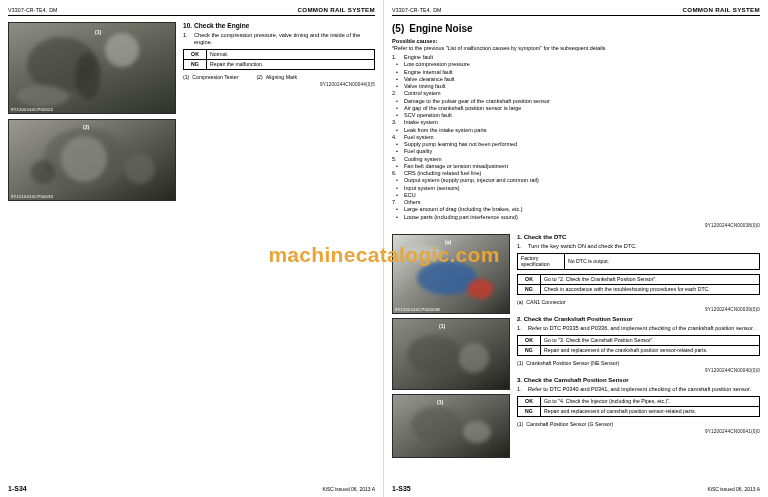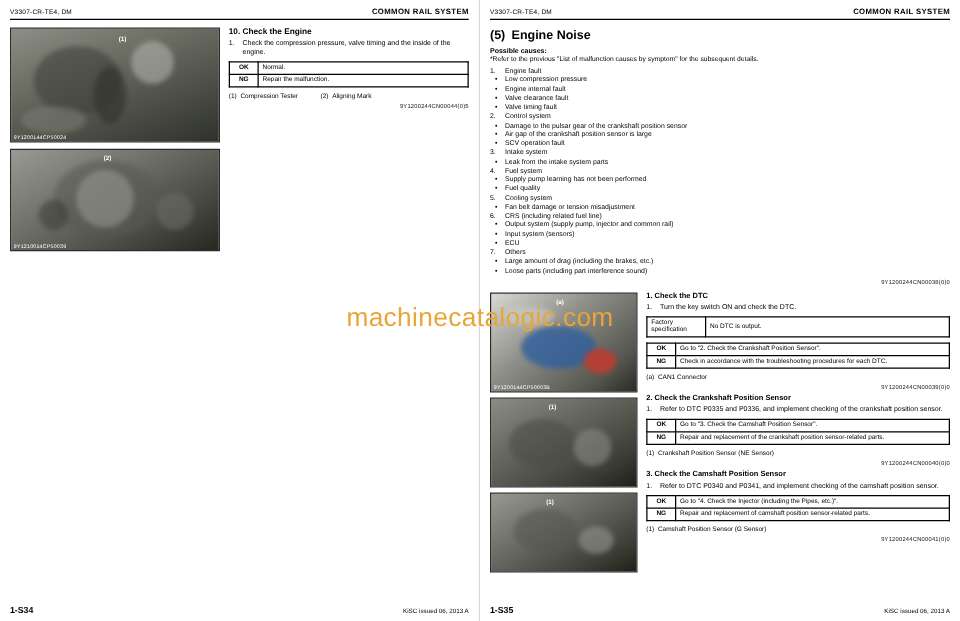--- a/index.html
+++ b/index.html
@@ -40,21 +40,21 @@
   table.judge td.k{width:16px;text-align:center;font-weight:bold;}
   table.judge td.k2{width:40px;text-align:left;font-weight:normal;}
   .legend{font-size:5.2px;display:flex;gap:18px;margin-top:2px;}
   .legend .item{display:flex;gap:3px;}
   .code{font-size:4.6px;text-align:right;letter-spacing:.2px;margin-top:2px;color:#111;}
   .list{font-size:5.5px;line-height:1.32;margin:0;padding:0;list-style:none;}
   .list .lv1{display:flex;gap:4px;}
   .list .lv1 .n{width:8px;flex:none;}
   .list .lv2{padding-left:12px;position:relative;}
   .list .lv2:before{content:"\2022";position:absolute;left:4px;}
-  .wm{position:absolute;left:50%;top:243px;transform:translateX(-50%);font-size:21px;color:#e8a53a;font-weight:normal;letter-spacing:.3px;white-space:nowrap;z-index:5;}
+  .wm{position:absolute;left:50%;top:243px;transform:translateX(-50%);font-size:21px;color:#e8a53a;font-weight:bold;letter-spacing:.3px;white-space:nowrap;z-index:5;}
   .sub-hd{font-size:6px;font-weight:bold;margin:4px 0 3px 0;}
 </style>
 </head>
 <body>
 
 <div class="spread">
 
   <div class="page left">
     <div class="pg-head">
       <div class="model">V3307-CR-TE4, DM</div>

